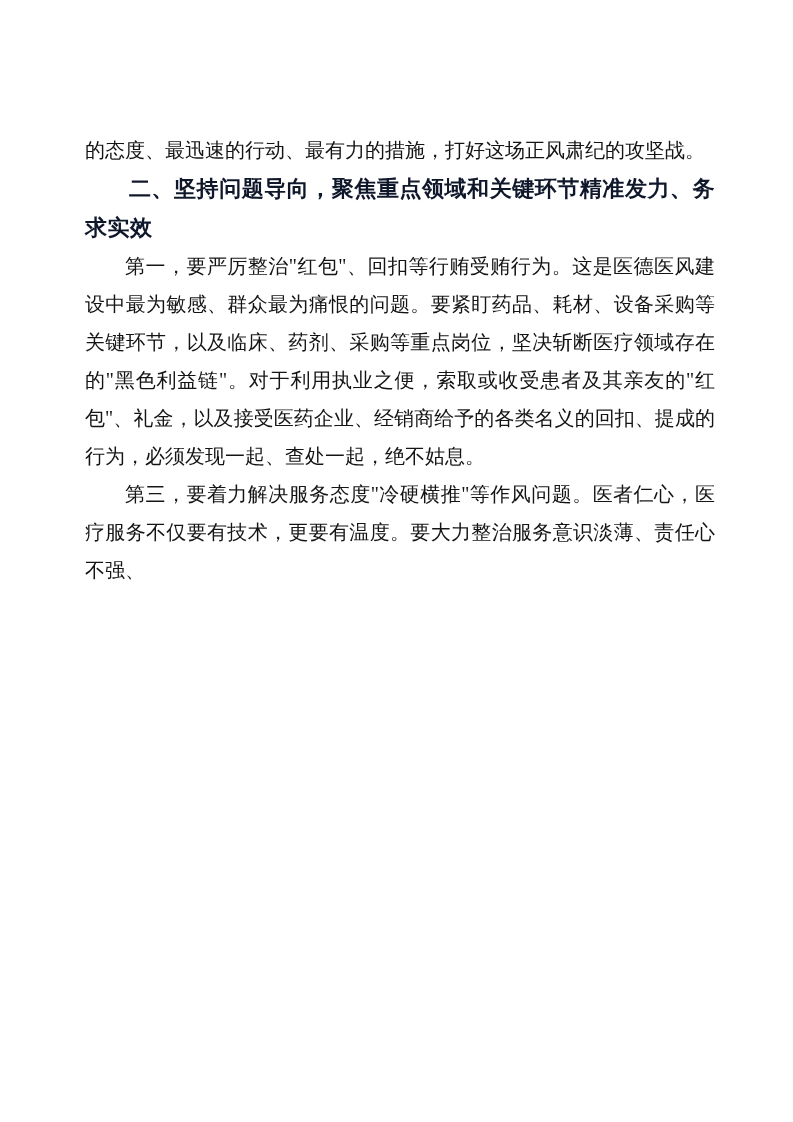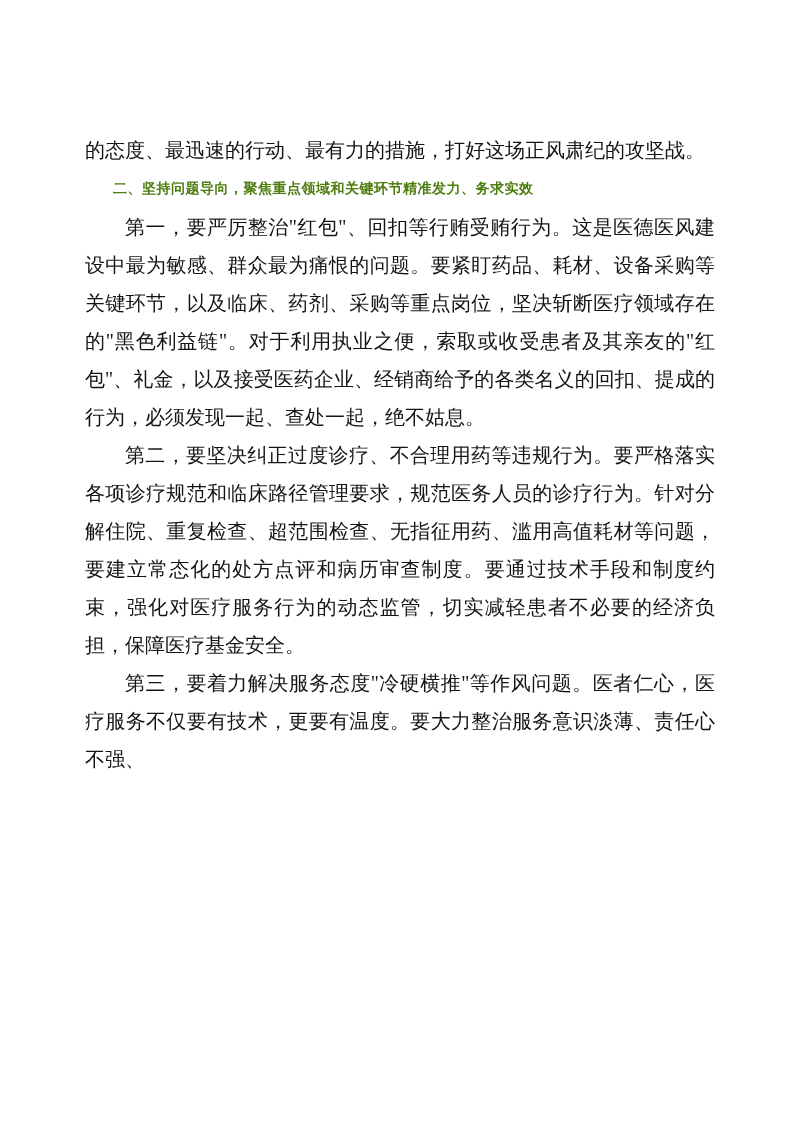--- a/index.html
+++ b/index.html
@@ -33,42 +33,41 @@
     }
     .para {
       text-indent: 2em;
     }
     .para-cont {
       text-indent: 0;
     }
     .heading {
       font-family: "Liberation Sans", "DejaVu Sans", sans-serif;
       font-weight: 700;
-      font-size: 14px;
+      font-size: 22px;
       line-height: 39px;
       text-indent: 2em;
       letter-spacing: 0.5px;
-      color: #4d7c0f;
+      color: #0f172a;
     }
     .page-number {
       position: absolute;
       top: 1029px;
       right: 123px;
       font-size: 19px;
       line-height: 22px;
       letter-spacing: 3px;
       color: #2a2a2a;
       font-family: "Liberation Serif", "DejaVu Serif", serif;
     }
   </style>
 </head>
 <body>
 
 <div class="page">
   <div class="content">
     <p class="para-cont">的态度、最迅速的行动、最有力的措施，打好这场正风肃纪的攻坚战。</p>
     <h2 class="heading">二、坚持问题导向，聚焦重点领域和关键环节精准发力、务求实效</h2>
     <p class="para">第一，要严厉整治"红包"、回扣等行贿受贿行为。这是医德医风建设中最为敏感、群众最为痛恨的问题。要紧盯药品、耗材、设备采购等关键环节，以及临床、药剂、采购等重点岗位，坚决斩断医疗领域存在的"黑色利益链"。对于利用执业之便，索取或收受患者及其亲友的"红包"、礼金，以及接受医药企业、经销商给予的各类名义的回扣、提成的行为，必须发现一起、查处一起，绝不姑息。</p>
-    <p class="para">第二，要坚决纠正过度诊疗、不合理用药等违规行为。要严格落实各项诊疗规范和临床路径管理要求，规范医务人员的诊疗行为。针对分解住院、重复检查、超范围检查、无指征用药、滥用高值耗材等问题，要建立常态化的处方点评和病历审查制度。要通过技术手段和制度约束，强化对医疗服务行为的动态监管，切实减轻患者不必要的经济负担，保障医疗基金安全。</p>
     <p class="para">第三，要着力解决服务态度"冷硬横推"等作风问题。医者仁心，医疗服务不仅要有技术，更要有温度。要大力整治服务意识淡薄、责任心不强、</p>
   </div>
   <div class="page-number">— 3 —</div>
 </div>
 
 </body></html>

